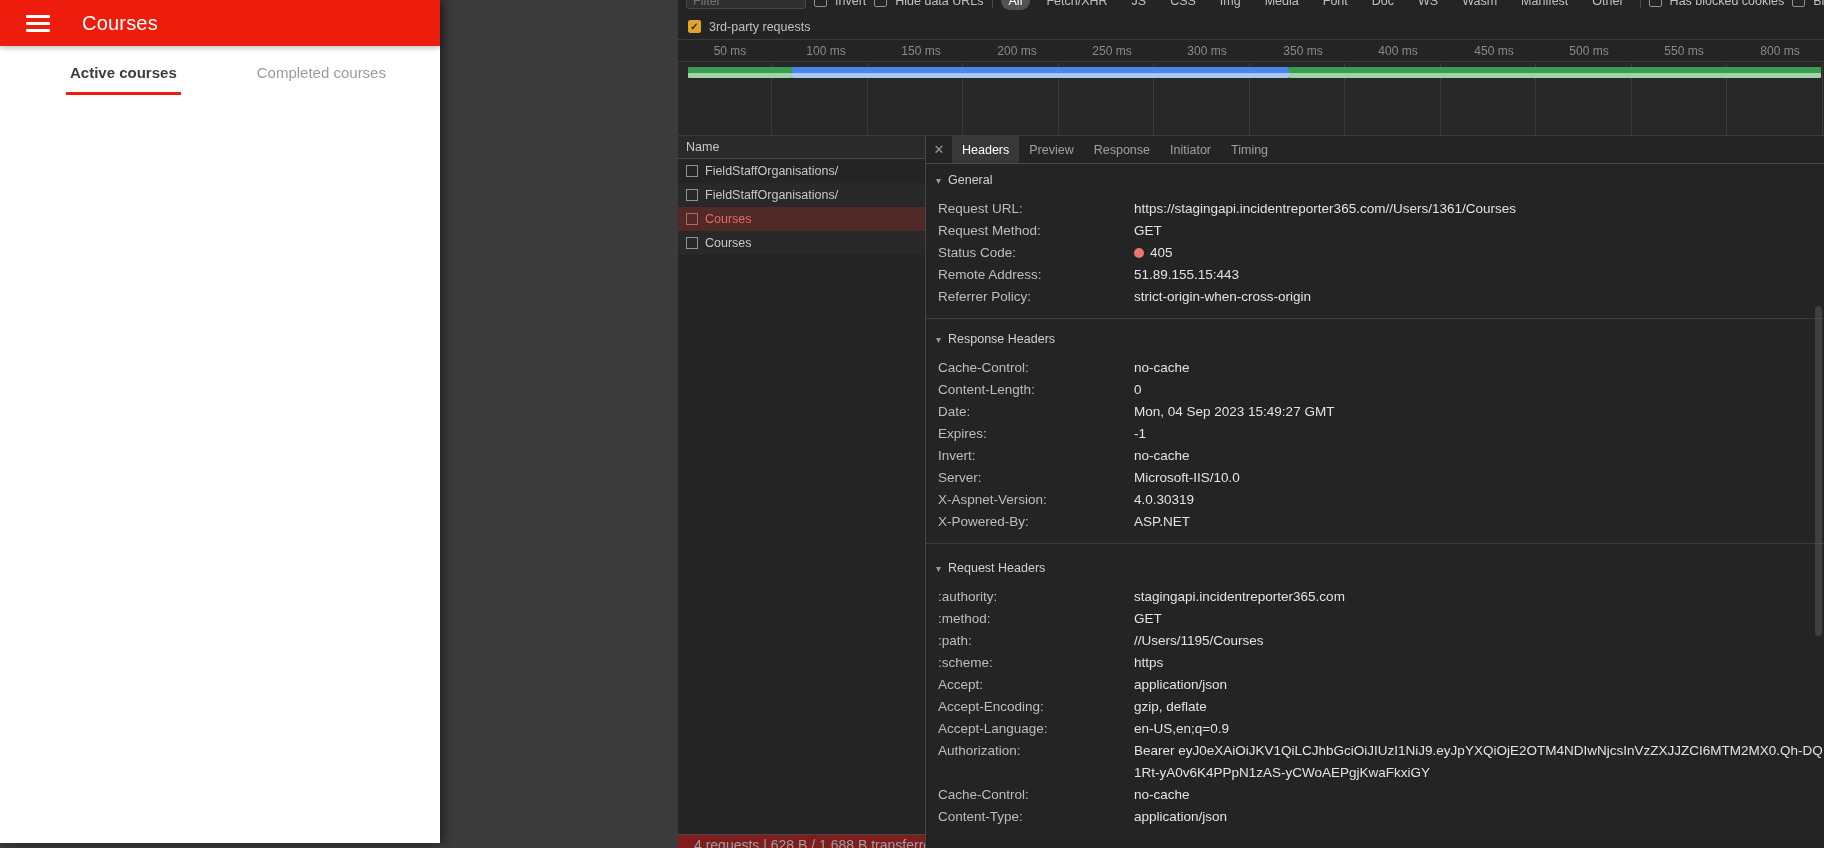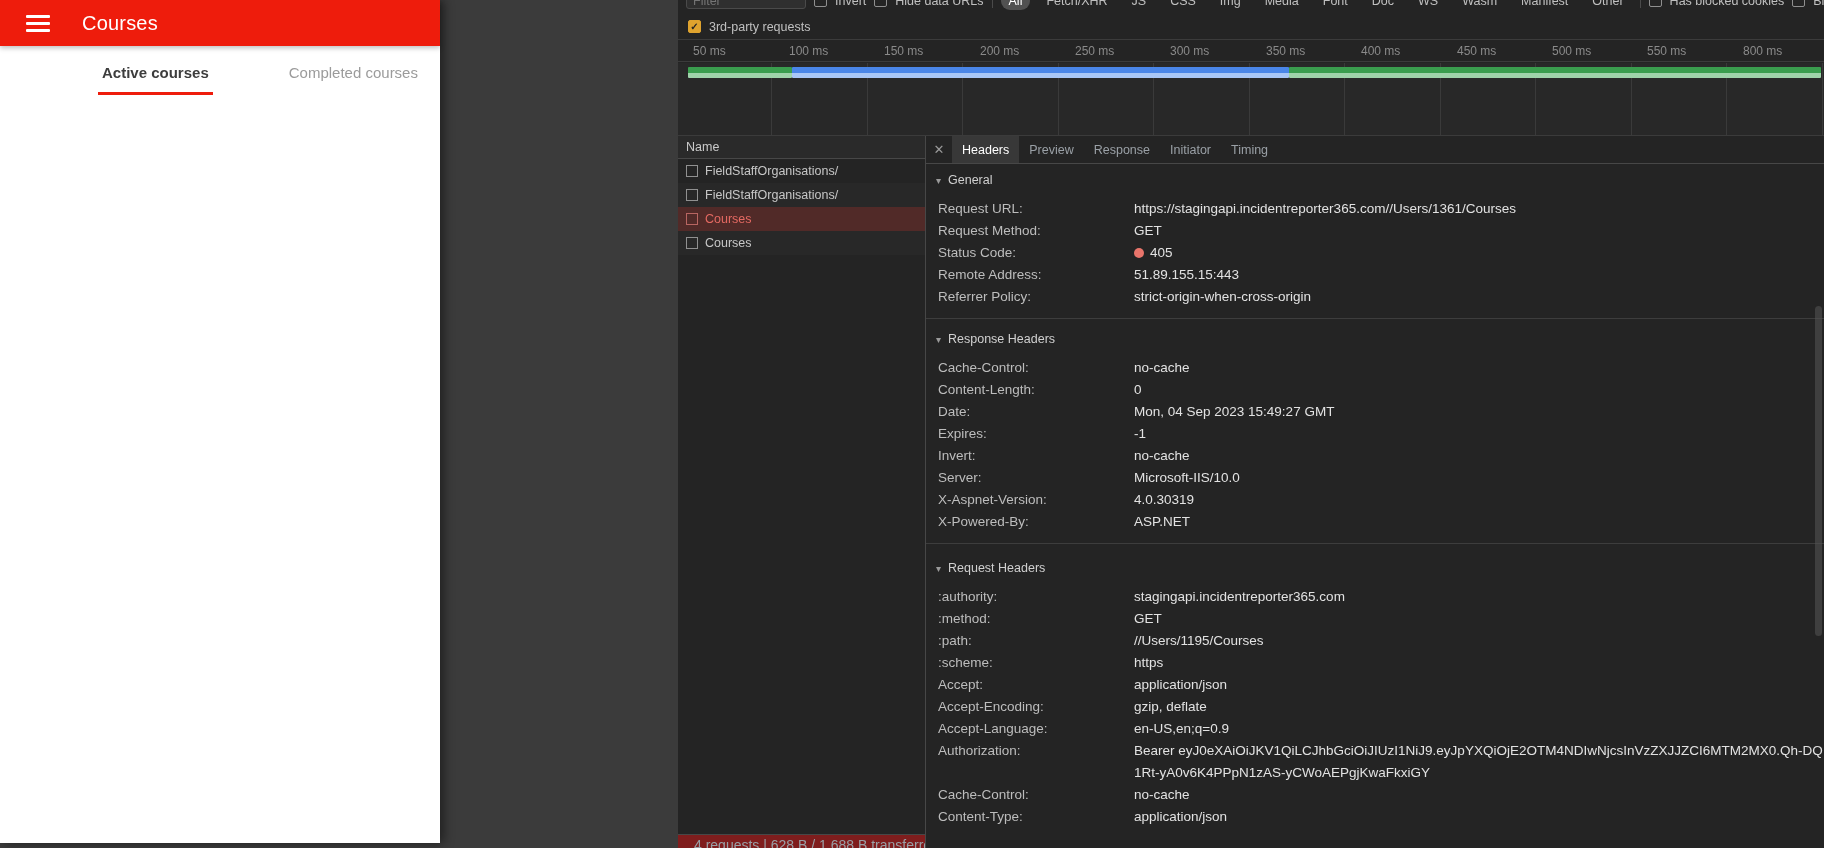--- a/index.html
+++ b/index.html
@@ -11,21 +11,21 @@
   }
 
   
   .app-window { position:absolute; left:0; top:0; width:440px; height:843px;
     background:#ffffff; box-shadow:4px 0 10px rgba(0,0,0,.45); }
   .app-header { height:46px; background:#ee1c0c; display:flex; align-items:center;
     padding-left:26px; box-shadow:0 2px 5px rgba(0,0,0,.25); }
   .hamburger { width:24px; display:flex; flex-direction:column; gap:4px; cursor:pointer; }
   .hamburger span { display:block; height:3px; background:#fff; border-radius:1px; }
   .app-title { color:#fff; font-size:20px; font-weight:400; margin:0 0 0 32px; letter-spacing:.2px; }
-  .app-tabs { display:flex; padding-left:66px; gap:72px;margin-left:32px; }
+  .app-tabs { display:flex; padding-left:66px; gap:72px; }
   .app-tab { padding:18px 4px 11px; font-size:15px; color:#9b9b9b;
     border-bottom:3px solid transparent; cursor:pointer; white-space:nowrap; }
   .app-tab.active { color:#3d3d3d; font-weight:bold; border-bottom-color:#ee1c0c; }
 
   
   .devtools { position:absolute; left:678px; top:0; right:0; bottom:0;
     background:#242424; color:#c9c9c9; font-size:13px; overflow:hidden; }
 
   
   .dt-filter-row { position:absolute; top:-13px; left:0; right:0; height:27px;
@@ -41,21 +41,21 @@
   .dt-sep { width:1px; height:14px; background:#4a4a4a; flex:none; }
   .dt-pill { padding:2px 8px; border-radius:10px; font-size:12.5px; color:#c0c0c0; cursor:pointer; }
   .dt-pill.active { background:#515151; color:#ffffff; }
 
   
   .dt-3p-row { position:absolute; top:14px; left:0; right:0; height:26px;
     display:flex; align-items:center; gap:8px; padding:0 10px; border-bottom:1px solid #3b3b3b; }
 
   
   .dt-ruler { position:absolute; top:41px; left:0; right:0; height:21px; border-bottom:1px solid #3b3b3b; }
-  .tick-label { position:absolute; top:3px; width:74px; text-align:left; font-size:12px; color:#8a8a8a; }
+  .tick-label { position:absolute; top:3px; width:74px; text-align:center; font-size:12px; color:#8a8a8a; }
 
   
   .dt-overview { position:absolute; top:63px; left:0; right:0; height:73px;
     background:#282828; border-bottom:1px solid #3b3b3b; }
   .gridline { position:absolute; top:0; bottom:0; width:1px; background:#3a3a3a; }
   .ov-bar { position:absolute; top:4px; height:11px; border-radius:1px; }
   .ov-green1 { left:10px;  width:104px; background:linear-gradient(to bottom,#3a9d4e 0 55%, #9fd3aa 55% 100%); }
   .ov-blue   { left:114px; width:497px; background:linear-gradient(to bottom,#4a86e8 0 55%, #a9c7f7 55% 100%); }
   .ov-green2 { left:611px; right:3px;   background:linear-gradient(to bottom,#3a9d4e 0 55%, #9fd3aa 55% 100%); }
 

